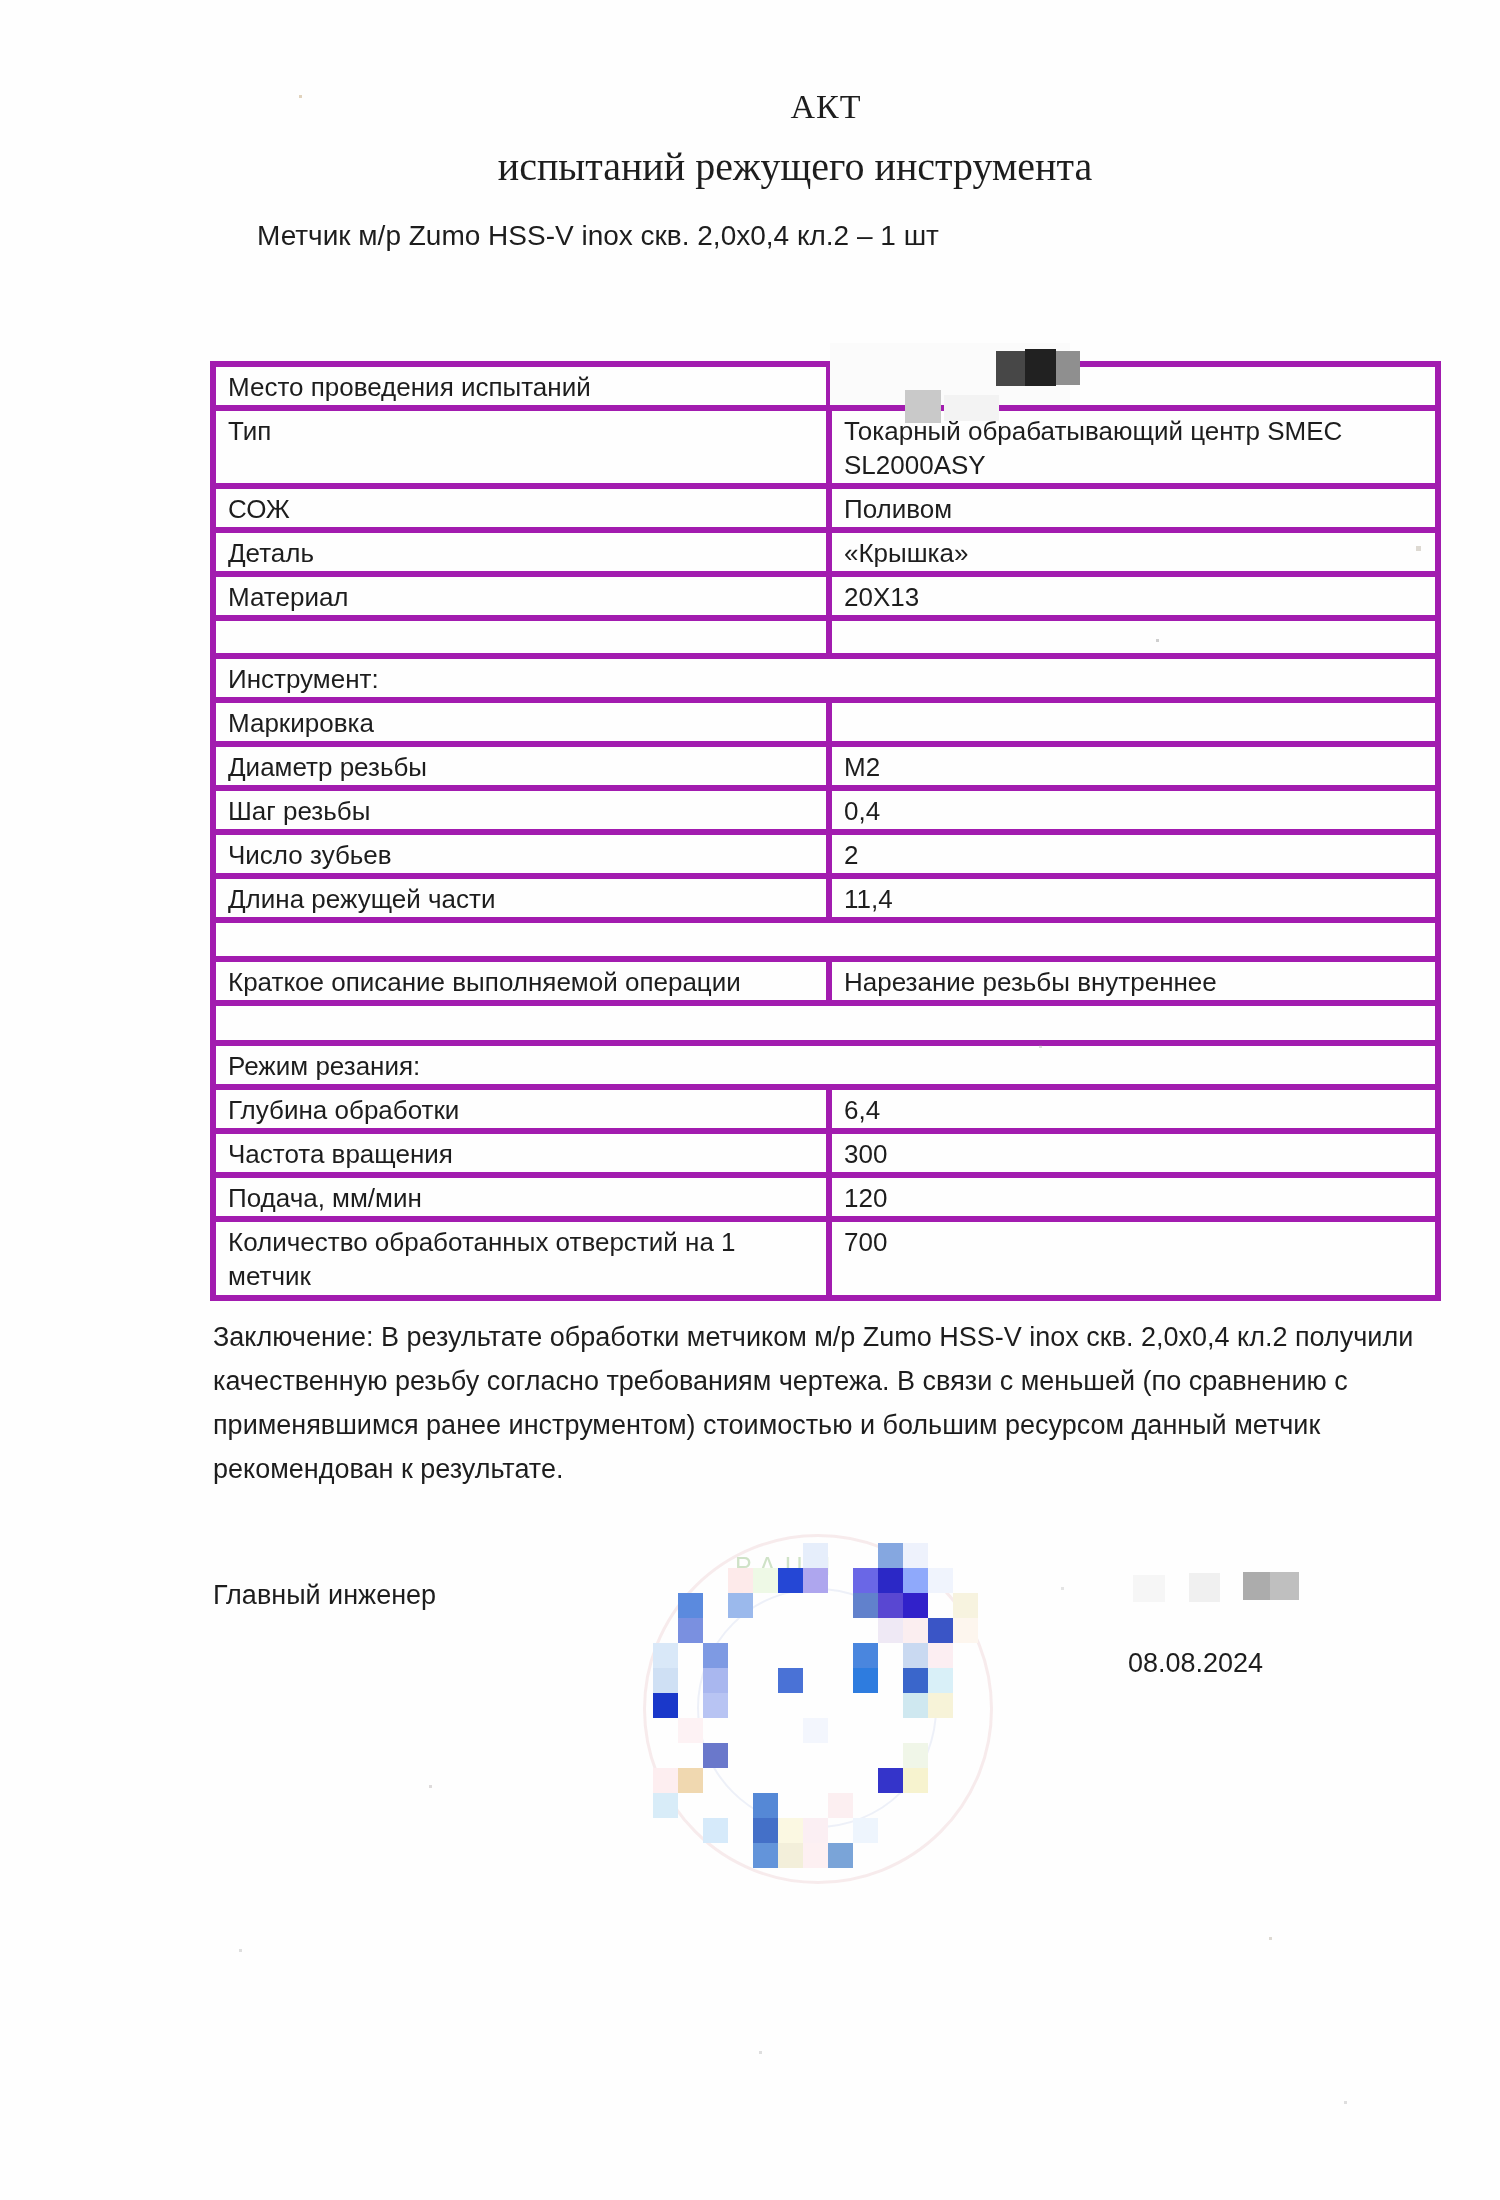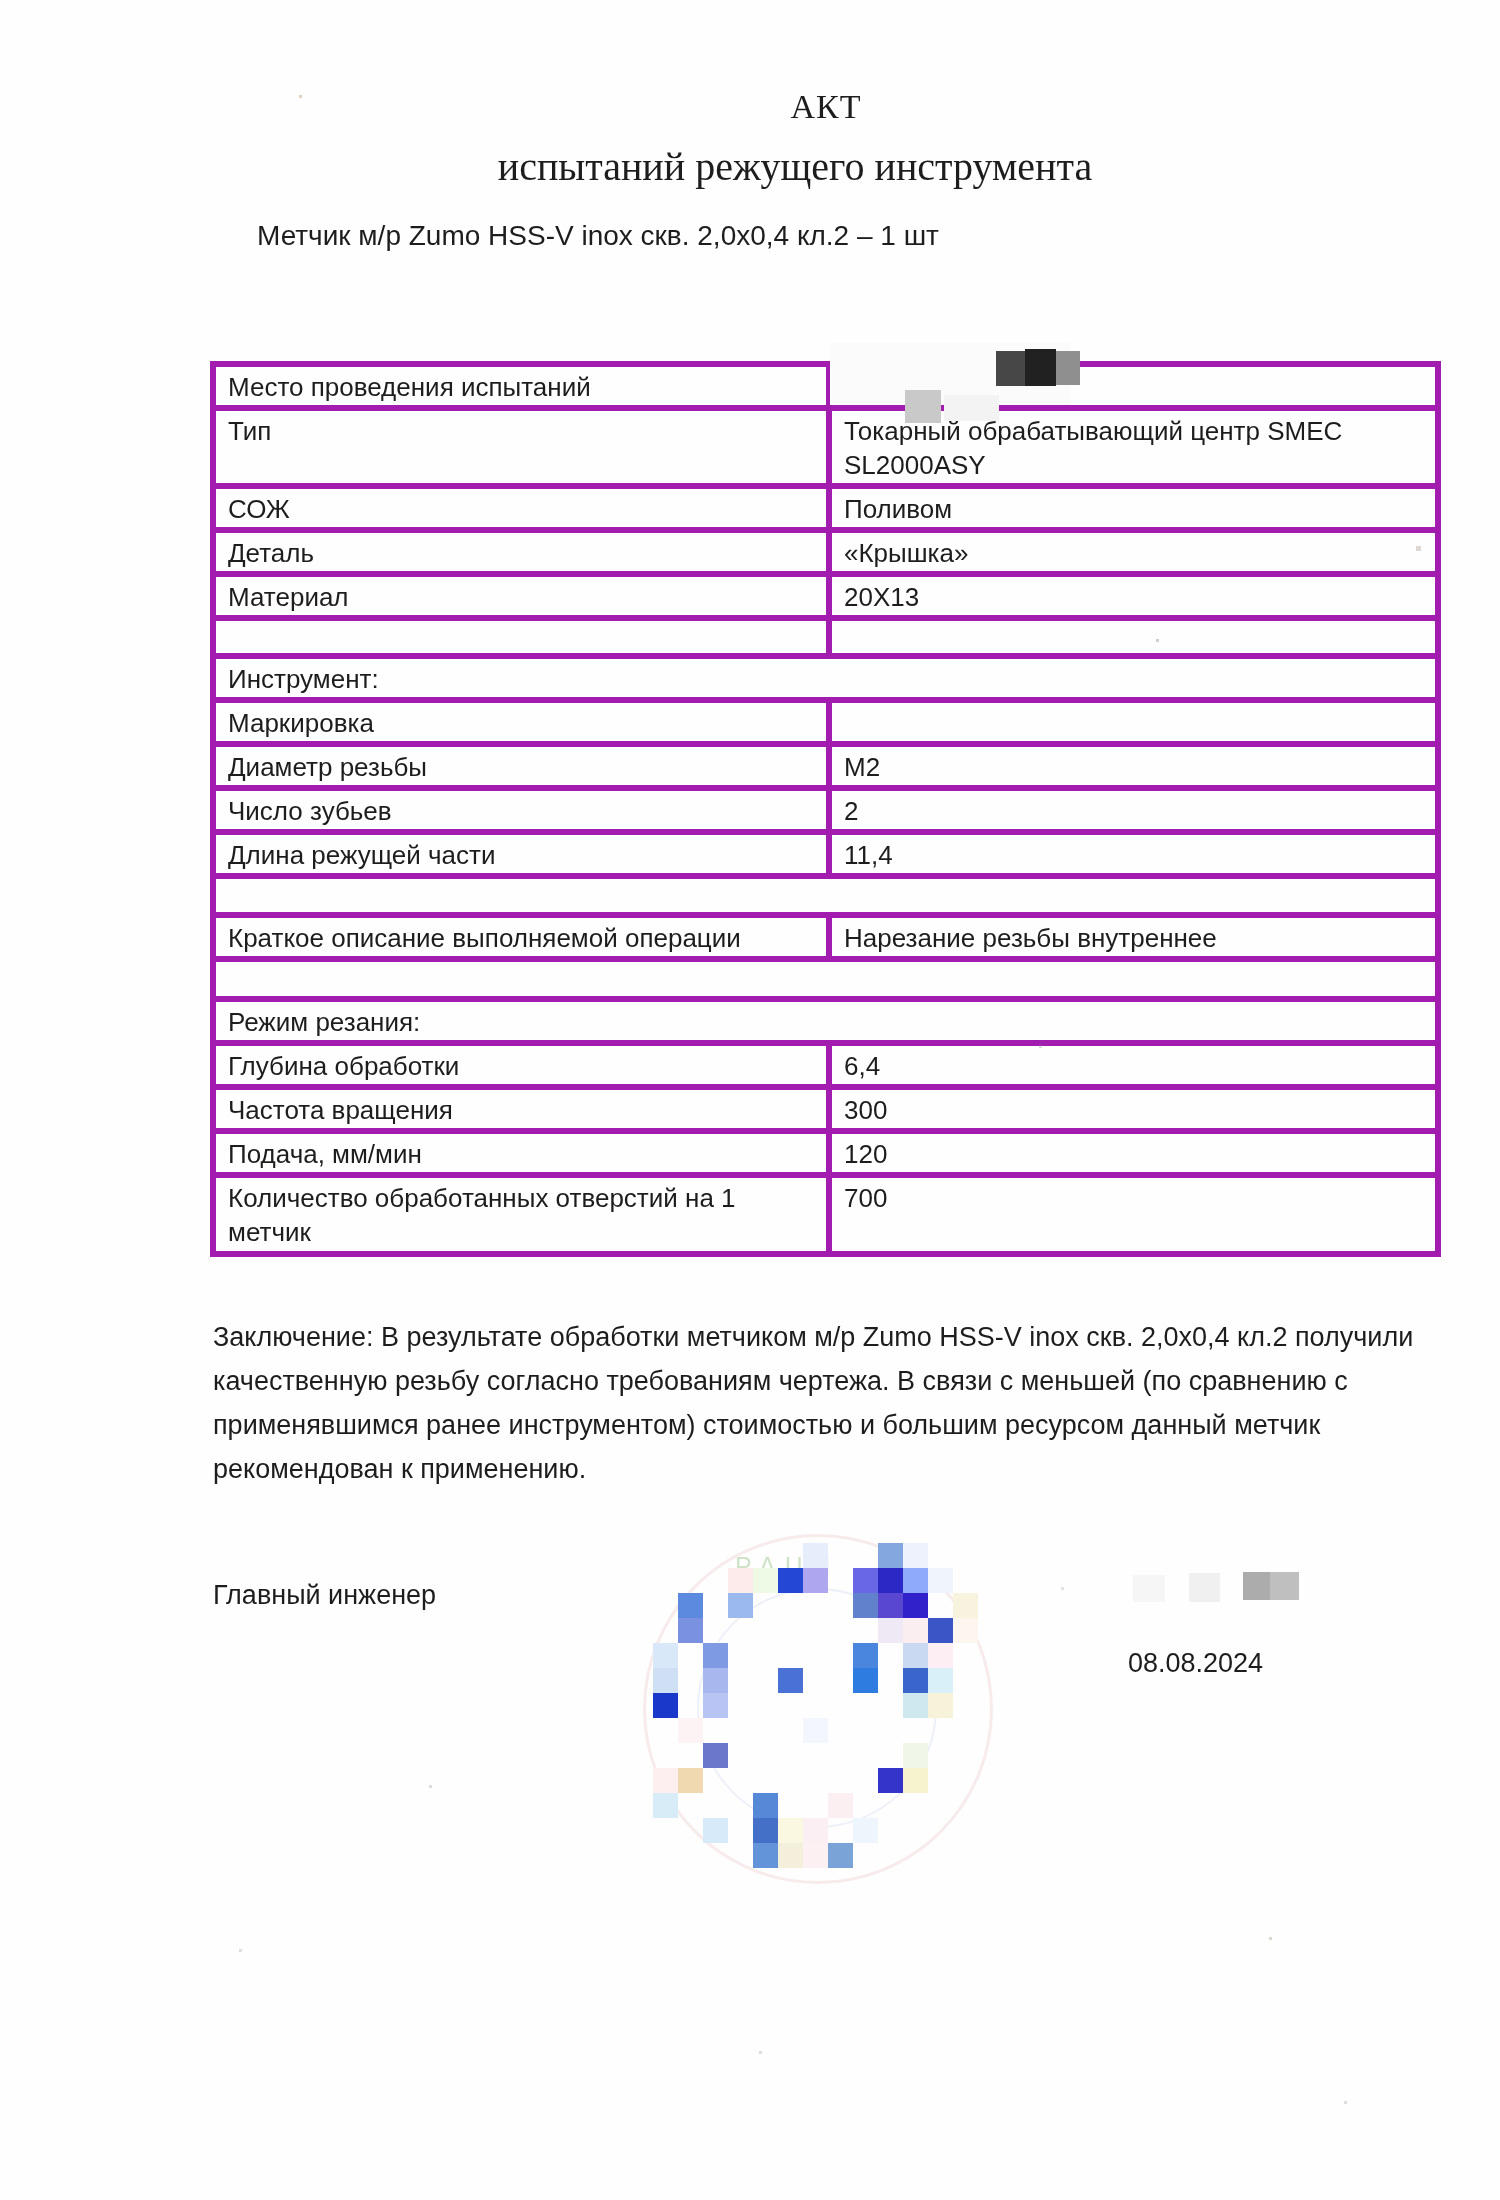--- a/index.html
+++ b/index.html
@@ -102,20 +102,24 @@
           <td colspan="2">Инструмент:</td>
         </tr>
     <tr style="height:38px">
           <td>Маркировка</td>
           <td></td>
         </tr>
     <tr style="height:38px">
           <td>Диаметр резьбы</td>
           <td>М2</td>
         </tr>
+    <tr style="height:39px">
+          <td>Шаг резьбы</td>
+          <td>0,4</td>
+        </tr>
     <tr style="height:38px">
           <td>Число зубьев</td>
           <td>2</td>
         </tr>
     <tr style="height:39px">
           <td>Длина режущей части</td>
           <td>11,4</td>
         </tr>
     <tr class="sp" style="height:39px">
           <td colspan="2"></td>
@@ -156,21 +160,21 @@
       <div class="abs" style="left: 905px; top: 390px; width: 36px; height: 33px; background: rgb(201, 201, 201);"></div>
       <div class="abs" style="left: 996px; top: 351px; width: 29px; height: 35px; background: rgb(71, 71, 71);"></div>
       <div class="abs" style="left: 1025px; top: 349px; width: 31px; height: 37px; background: rgb(33, 33, 33);"></div>
       <div class="abs" style="left: 1056px; top: 351px; width: 24px; height: 34px; background: rgb(143, 143, 143);"></div>
     </div>
 
   <div>
     <div class="abs" style="left:213px;top:1322px;font-size:27px;white-space:nowrap">Заключение: В результате обработки метчиком м/р Zumo HSS-V inox скв. 2,0х0,4 кл.2 получили</div>
     <div class="abs" style="left:213px;top:1366px;font-size:27px;white-space:nowrap">качественную резьбу согласно требованиям чертежа. В связи с меньшей (по сравнению с</div>
     <div class="abs" style="left:213px;top:1410px;font-size:27px;white-space:nowrap">применявшимся ранее инструментом) стоимостью и большим ресурсом данный метчик</div>
-    <div class="abs" style="left:213px;top:1454px;font-size:27px;white-space:nowrap">рекомендован к применению.</div>
+    <div class="abs" style="left:213px;top:1454px;font-size:27px;white-space:nowrap">рекомендован к результате.</div>
   </div>
 
   <div class="sig-role">Главный инженер</div>
 
   <div>
     <div class="ring ring-outer"></div>
     <div class="ring ring-inner"></div>
     <div class="stamp-faint-text">РАЦИ</div>
     <div id="stamp-mosaic">
         <div class="abs" style="left: 803px; top: 1543px; width: 25px; height: 25px; background: rgb(230, 238, 251);"></div>

